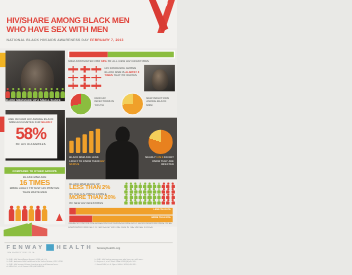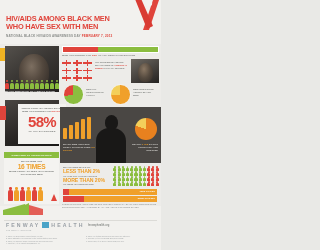--- a/index.html
+++ b/index.html
@@ -39,21 +39,21 @@
   .pfig { width:4.4px; height:9px; position:relative; }
   .pfig i { position:absolute; left:1.1px; top:0; width:2.2px; height:2.2px; border-radius:50%; background:inherit; display:block; }
   .pfig b { position:absolute; left:0.2px; top:2.6px; width:4px; height:6.2px;
      border-radius:1.6px 1.6px 0.6px 0.6px; background:inherit; display:block; }
   .cap1 { position:absolute; left:5px; top:46px; width:54px; font-size:2.5px;
      font-weight:bold; color:#efefef; letter-spacing:0.05px; line-height:3px; }
 
   .photo2 { position:absolute; left:5px; top:56px; width:54px; height:46px;
      background:linear-gradient(160deg,#4a4642 0%,#2a2725 60%,#191817 100%); }
   .rtab { position:absolute; left:0px; top:62px; width:6px; height:14px; background:#e0443b; }
-  .stat-box { position:absolute; left:18px; top:60px; width:48px; height:40px;
+  .stat-box { position:absolute; left:4px; top:60px; width:48px; height:40px;
      background:#f4f3f0; padding:3px 3px 0 3px; text-align:center; }
   .stat-lead { font-size:2.45px; font-weight:bold; color:#6e716e; line-height:3.1px;
      letter-spacing:0.05px; }
   .stat-lead em { font-style:normal; color:#e0443b; }
   .stat-big { font-size:15px; font-weight:bold; color:#e0443b; line-height:15px;
      letter-spacing:-0.7px; margin-top:1px; }
   .stat-foot { font-size:2.5px; font-weight:bold; color:#6e716e; letter-spacing:0.2px; margin-top:0.5px; }
 
   
   .tcard { position:absolute; left:4px; top:108px; width:55px; height:52px; background:#f4f3f0; }
@@ -154,21 +154,21 @@
   .srcs2 { position:absolute; left:86px; top:29px; width:72px; font-size:1.75px;
      color:#a0a4a6; line-height:2.3px; }
   .hairline { position:absolute; left:4px; top:14px; width:153px; height:0.5px; background:#dcdbd7; }
 </style>
 </head>
 <body>
 
 <div class="page">
 
   <div class="header">
-    <div class="hdr-title">HIV/AIDS AMONG BLACK MEN WHO HAVE SEX WITH MEN</div>
+    <div class="hdr-title">HIV/SHARE AMONG BLACK MEN WHO HAVE SEX WITH MEN</div>
     <div class="hdr-sub">
       <span>NATIONAL BLACK HIV/AIDS AWARENESS DAY </span><b>FEBRUARY 7, 2013</b>
     </div>
     <div class="ribbon">
       <svg width="54" height="34" viewBox="0 0 54 34">
         <path d="M52 -2 L40 34 L34 34 L46 -2 Z" fill="#e0443b"></path>
         <path d="M30 -2 L44 30 L38 33 L24 -2 Z" fill="#d93b33"></path>
         <circle cx="40" cy="7" r="3.2" fill="#f3f2ef"></circle>
       </svg>
     </div>

